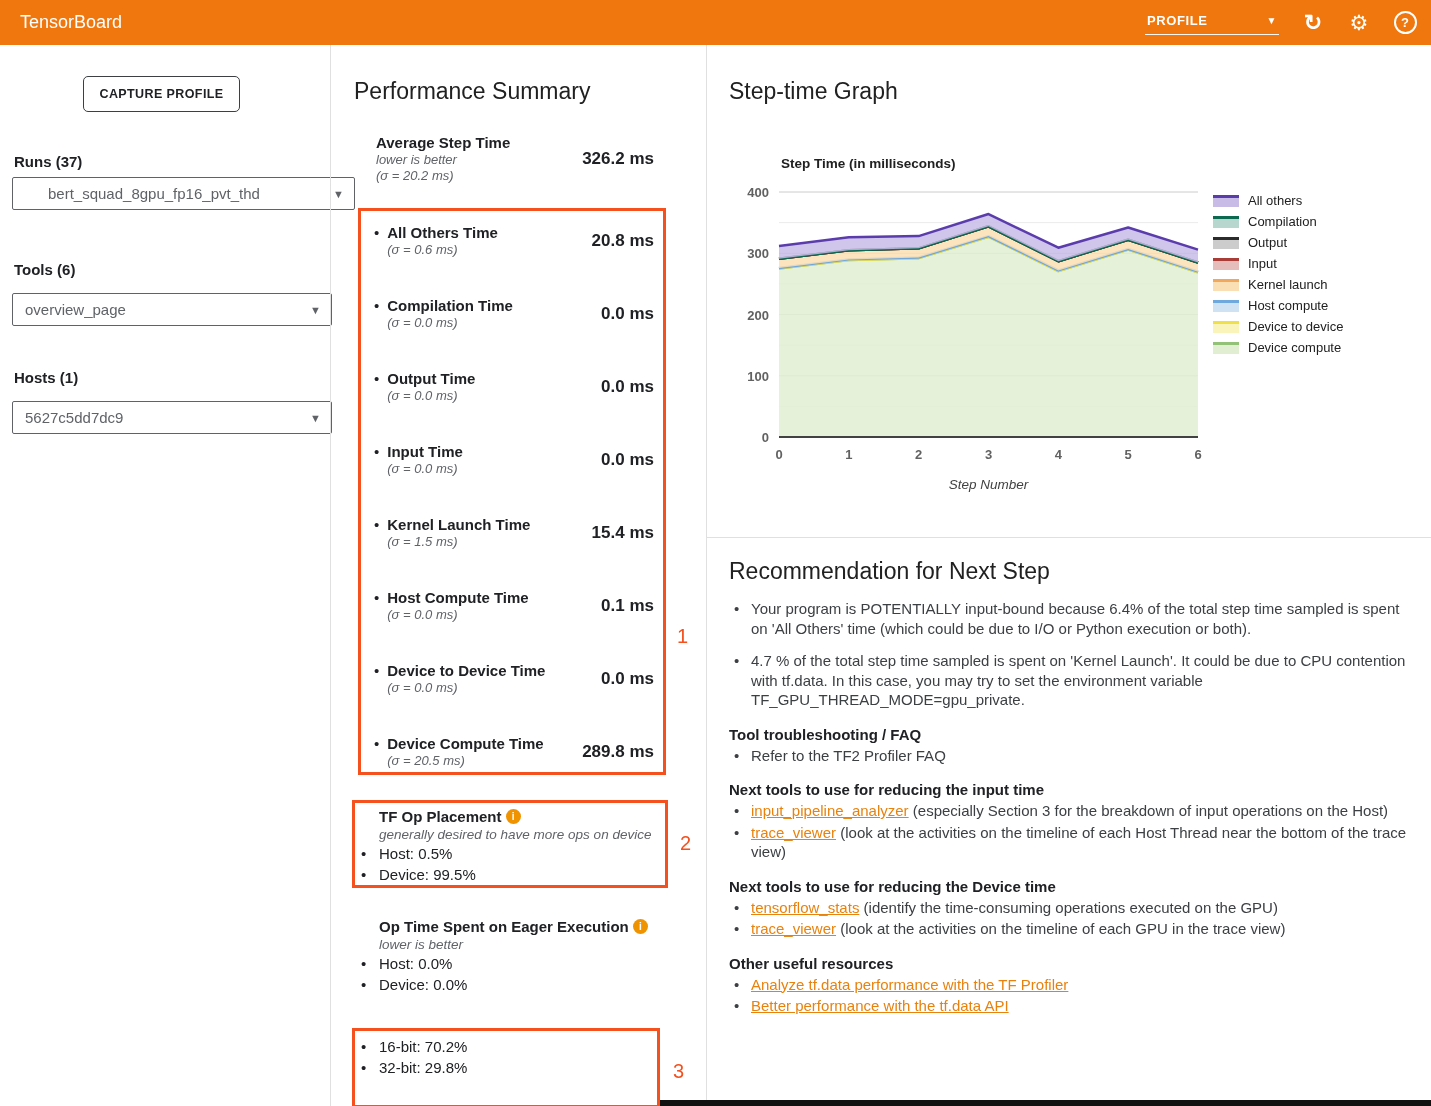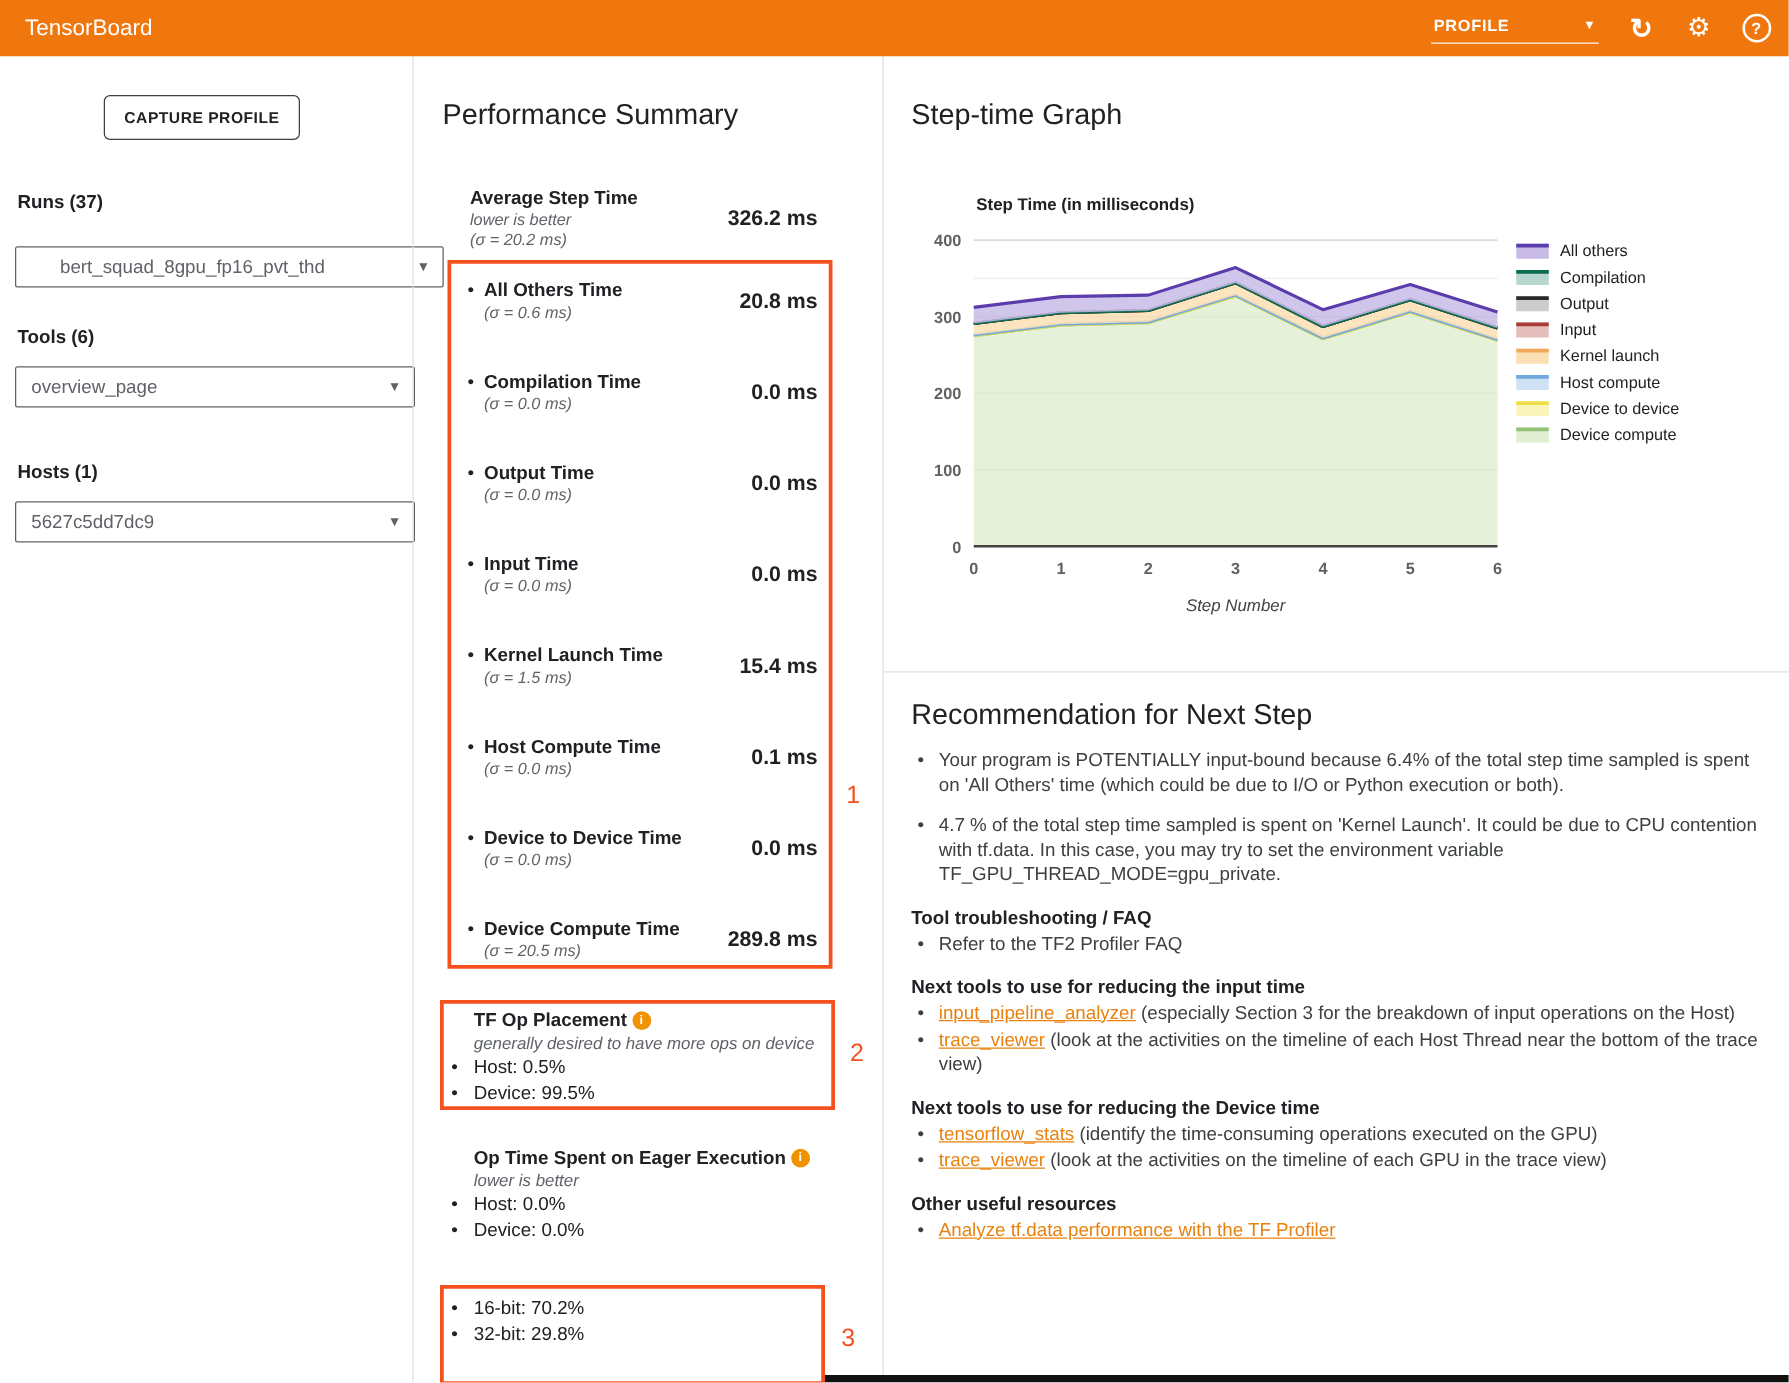--- a/index.html
+++ b/index.html
@@ -30,21 +30,21 @@
   .capture-btn{position:absolute;left:83px;top:31px;width:155px;height:34px;background:#fff;
     border:1px solid #3c4043;border-radius:5px;font-size:12.5px;letter-spacing:.4px;color:#202124;
     display:flex;align-items:center;justify-content:center;cursor:pointer;font-weight:bold;}
   .sel-label{position:absolute;left:14px;font-size:15px;font-weight:bold;color:#202124;}
   .dropdown{position:absolute;left:12px;width:296px;height:31px;border:1px solid #5f6368;border-radius:2px;
     display:flex;align-items:center;justify-content:space-between;padding:0 10px 0 12px;cursor:pointer;background:#fff;}
   .dropdown .dd-value{font-size:15px;color:#5f6368;white-space:nowrap;overflow:hidden;}
   .dd-caret{font-size:11px;color:#5f6368;}
   
   .ps-title{position:absolute;left:23px;top:33px;}
-  .avg-row{position:absolute;left:45px;top:89px;width:278px;display:flex;align-items:center;justify-content:space-between;margin-top:16px;}
+  .avg-row{position:absolute;left:45px;top:89px;width:278px;display:flex;align-items:center;justify-content:space-between;}
   .m-label{font-size:15px;font-weight:bold;color:#202124;line-height:18px;}
   .m-note{font-size:13px;font-style:italic;color:#5f6368;line-height:16px;}
   .m-value{font-size:17px;font-weight:bold;color:#202124;white-space:nowrap;}
   .red-box{position:absolute;border:3px solid var(--annotation,#f4511e);background:transparent;pointer-events:none;}
   .box1{left:27px;top:163px;width:302px;height:561px;}
   .box2{left:21px;top:755px;width:310px;height:82px;}
   .box3{left:21px;top:983px;width:302px;height:74px;}
   .metric-row{position:absolute;left:43px;width:280px;display:flex;align-items:center;justify-content:space-between;}
   .metric-left{display:flex;}
   .bullet-dot{font-size:15px;color:#202124;margin-right:8px;line-height:18px;}
@@ -100,21 +100,21 @@
     <div class="hicon">
         <span class="help-circle">?</span>
       </div>
   </div>
 </div>
 
 <div class="sidebar">
   <div class="capture-btn">CAPTURE PROFILE</div>
 
   <div class="sel-label" style="top:108px;">Runs (37)</div>
-  <div class="dropdown" style="top:152px;padding-left:35px;">
+  <div class="dropdown" style="top:132px;padding-left:35px;">
     <span class="dd-value">bert_squad_8gpu_fp16_pvt_thd</span>
     <span class="dd-caret">▼</span>
   </div>
 
   <div class="sel-label" style="top:216px;">Tools (6)</div>
   <div class="dropdown" style="top:248px;">
     <span class="dd-value">overview_page</span>
     <span class="dd-caret">▼</span>
   </div>
 
@@ -356,17 +356,18 @@
 
     <div class="rec-h3">Next tools to use for reducing the Device time</div>
     <ul class="sec">
       <li><a>tensorflow_stats</a><span> (identify the time-consuming operations executed on the GPU)</span></li>
       <li><a>trace_viewer</a><span> (look at the activities on the timeline of each GPU in the trace view)</span></li>
     </ul>
 
     <div class="rec-h3">Other useful resources</div>
     <ul class="sec">
       <li><a>Analyze tf.data performance with the TF Profiler</a><span></span></li>
+      <li><a>Better performance with the tf.data API</a><span></span></li>
     </ul>
   </div>
 </div>
 
 <div class="bottom-bar"></div>
 
 </body></html>

